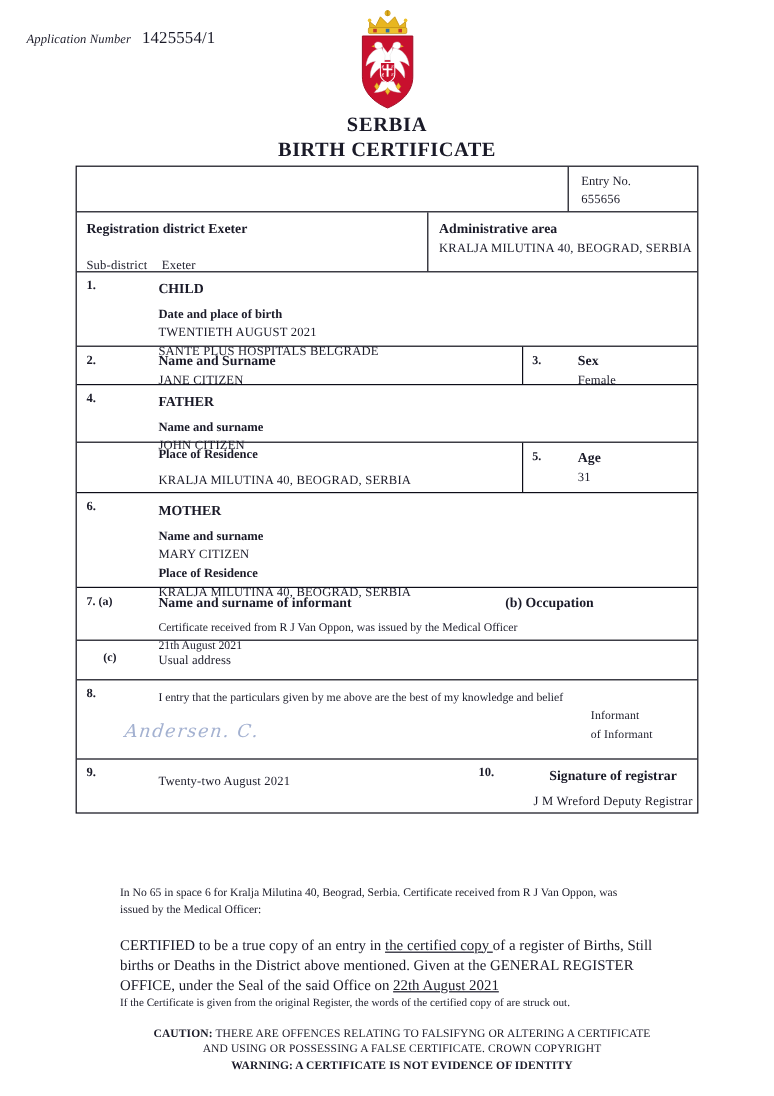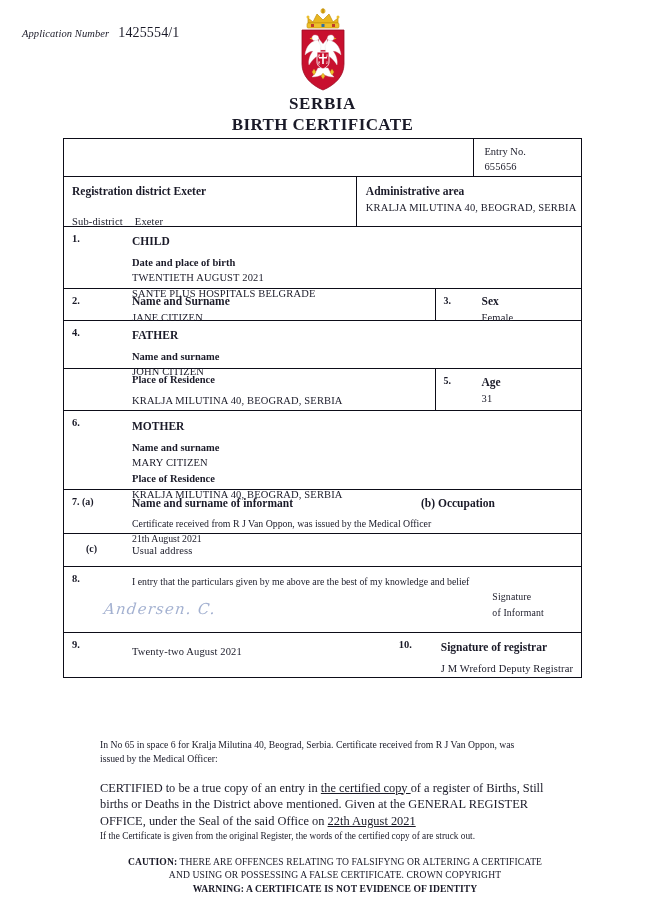--- a/index.html
+++ b/index.html
@@ -131,21 +131,21 @@
     margin-top: 11px;
     letter-spacing: 1.2px;
     opacity: .9;
     transform: skewX(-6deg);
     display: inline-block;
   }
 
   
   .r-reg { height: 44px; }
   .r-reg .left { width: 330px; padding-top: 6px; }
-  .r-reg .right { width: 189px; padding-top: 6px; }
+  .r-reg .right { width: 189px; padding-top: 6px; text-align: center; }
   .r-reg .right .num { left: 6px; }
   .r-reg .right .ind { padding-left: 48px; }
 
   
   .footer {
     position: absolute;
     left: 100px; top: 738px;
     width: 470px;
   }
   .foot-note { font-size: 9.7px; line-height: 1.42; }
@@ -355,21 +355,21 @@
       </div>
     </div>
 
     <div class="row r-decl">
       <div class="cell left">
         <span class="num">8.</span>
         <div class="ind val-sm">I entry that the particulars given by me above are the best of my knowledge and belief</div>
         <div class="sig-script">Andersen. C.</div>
       </div>
       <div class="cell right">
-        <div class="val">Signature</div>
+        <div class="val">Informant</div>
         <div class="val">of Informant</div>
       </div>
     </div>
 
     <div class="row r-reg">
       <div class="cell left">
         <span class="num">9.</span>
         <div class="ind val" style="margin-top:5px;">Twenty-two August 2021</div>
       </div>
       <div class="cell right">

